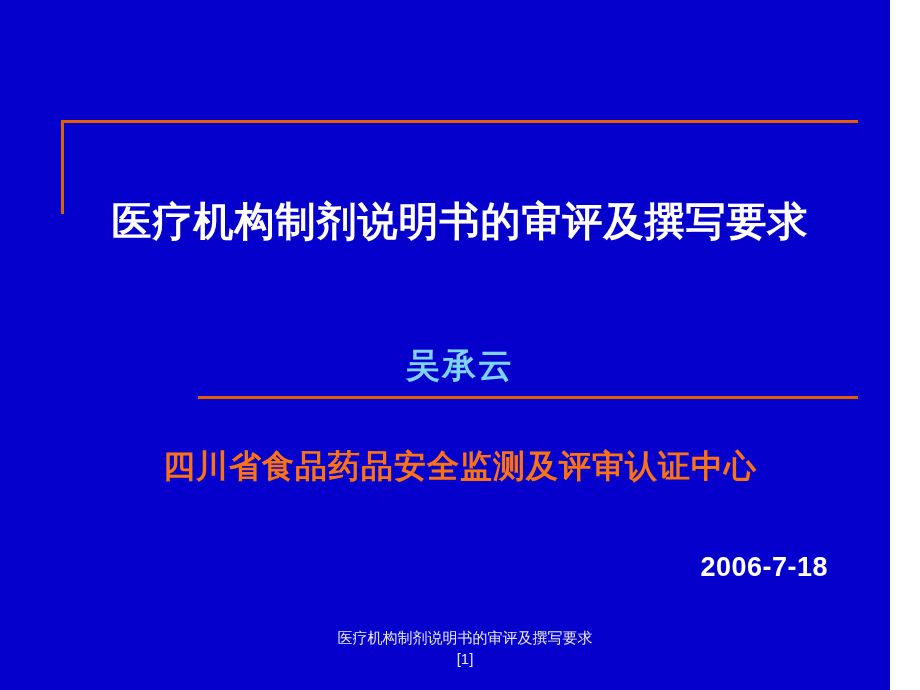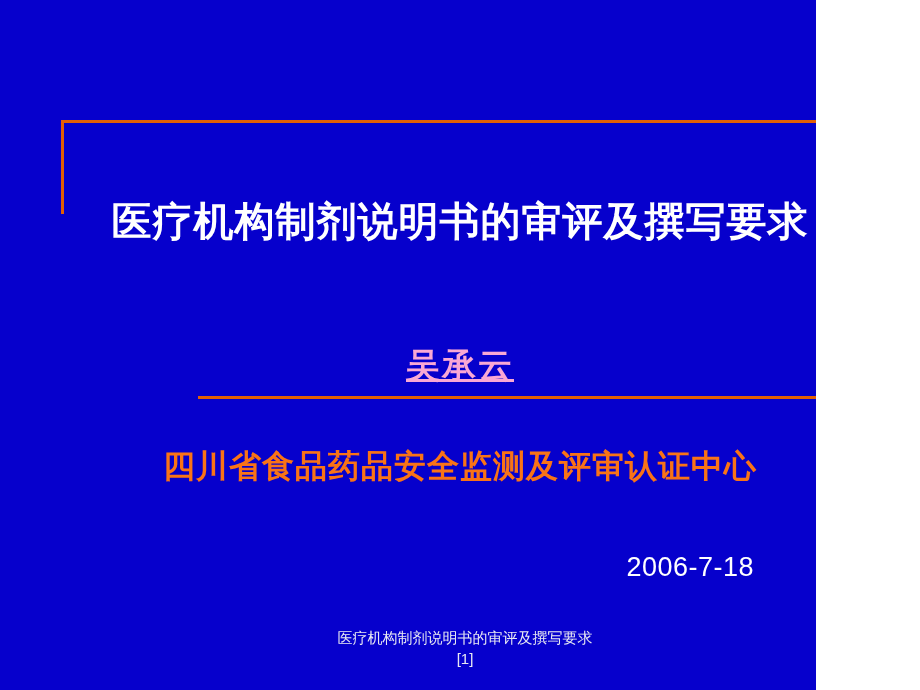--- a/index.html
+++ b/index.html
@@ -8,21 +8,21 @@
     padding: 0;
   }
   body {
     width: 920px;
     height: 690px;
     overflow: hidden;
     font-family: "Liberation Sans", "DejaVu Sans", sans-serif;
   }
   #slide {
     position: relative;
-    width: 816px;
+    width: 890px;
     height: 690px;
     background: #0600cc;
     overflow: hidden;
   }
 
   
   .rule-top {
     position: absolute;
     left: 61px;
     top: 120px;
@@ -62,27 +62,26 @@
     white-space: nowrap;
   }
 
   
   .author {
     position: absolute;
     left: 0;
     top: 345px;
     width: 920px;
     text-align: center;
-    color: #f9a8d4;
+    color: #7dd3fc;
     font-size: 34px;
     font-weight: bold;
     letter-spacing: 2px;
     line-height: 1.2;
     white-space: nowrap;
-    text-decoration: underline;
   }
 
   
   .org {
     position: absolute;
     left: 0;
     top: 447px;
     width: 920px;
     text-align: center;
     color: #f97316;
@@ -93,21 +92,21 @@
     white-space: nowrap;
   }
 
   
   .date {
     position: absolute;
     right: 62px;
     top: 552px;
     color: #ffffff;
     font-size: 27px;
-    font-weight: normal;
+    font-weight: bold;
     letter-spacing: 0.5px;
     white-space: nowrap;
   }
 
   
   .footer {
     position: absolute;
     left: 0;
     top: 628px;
     width: 930px;

